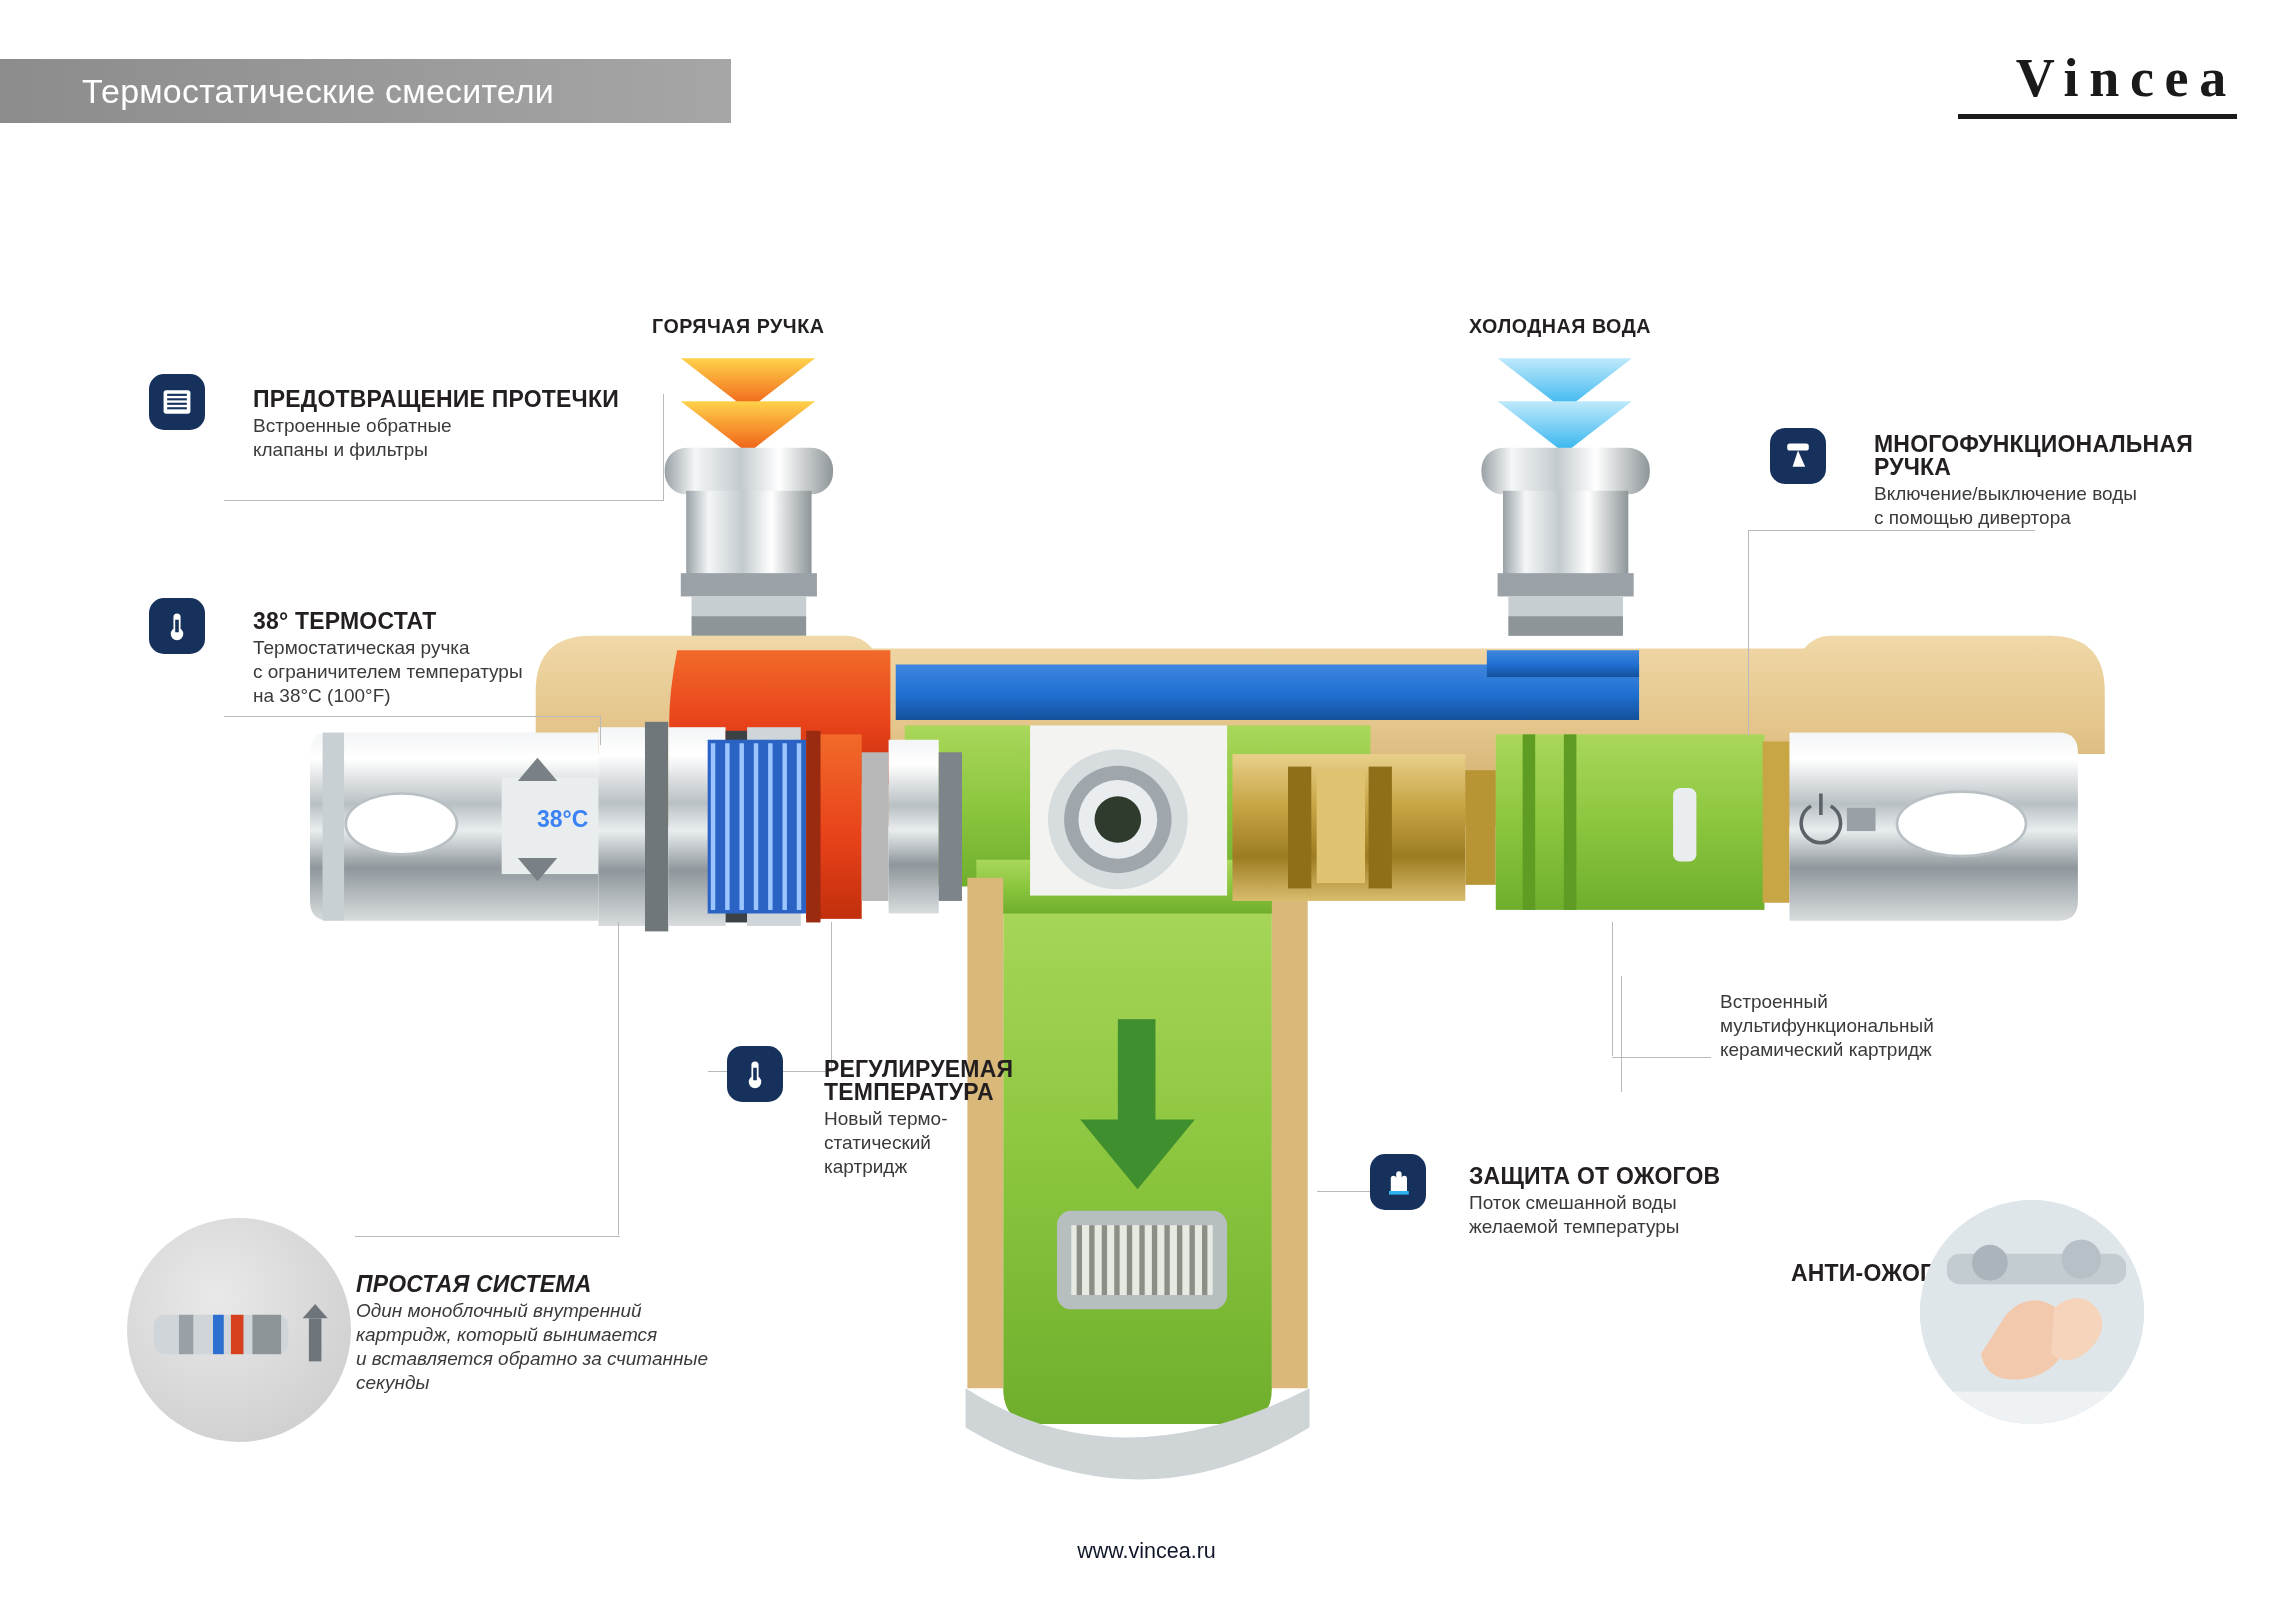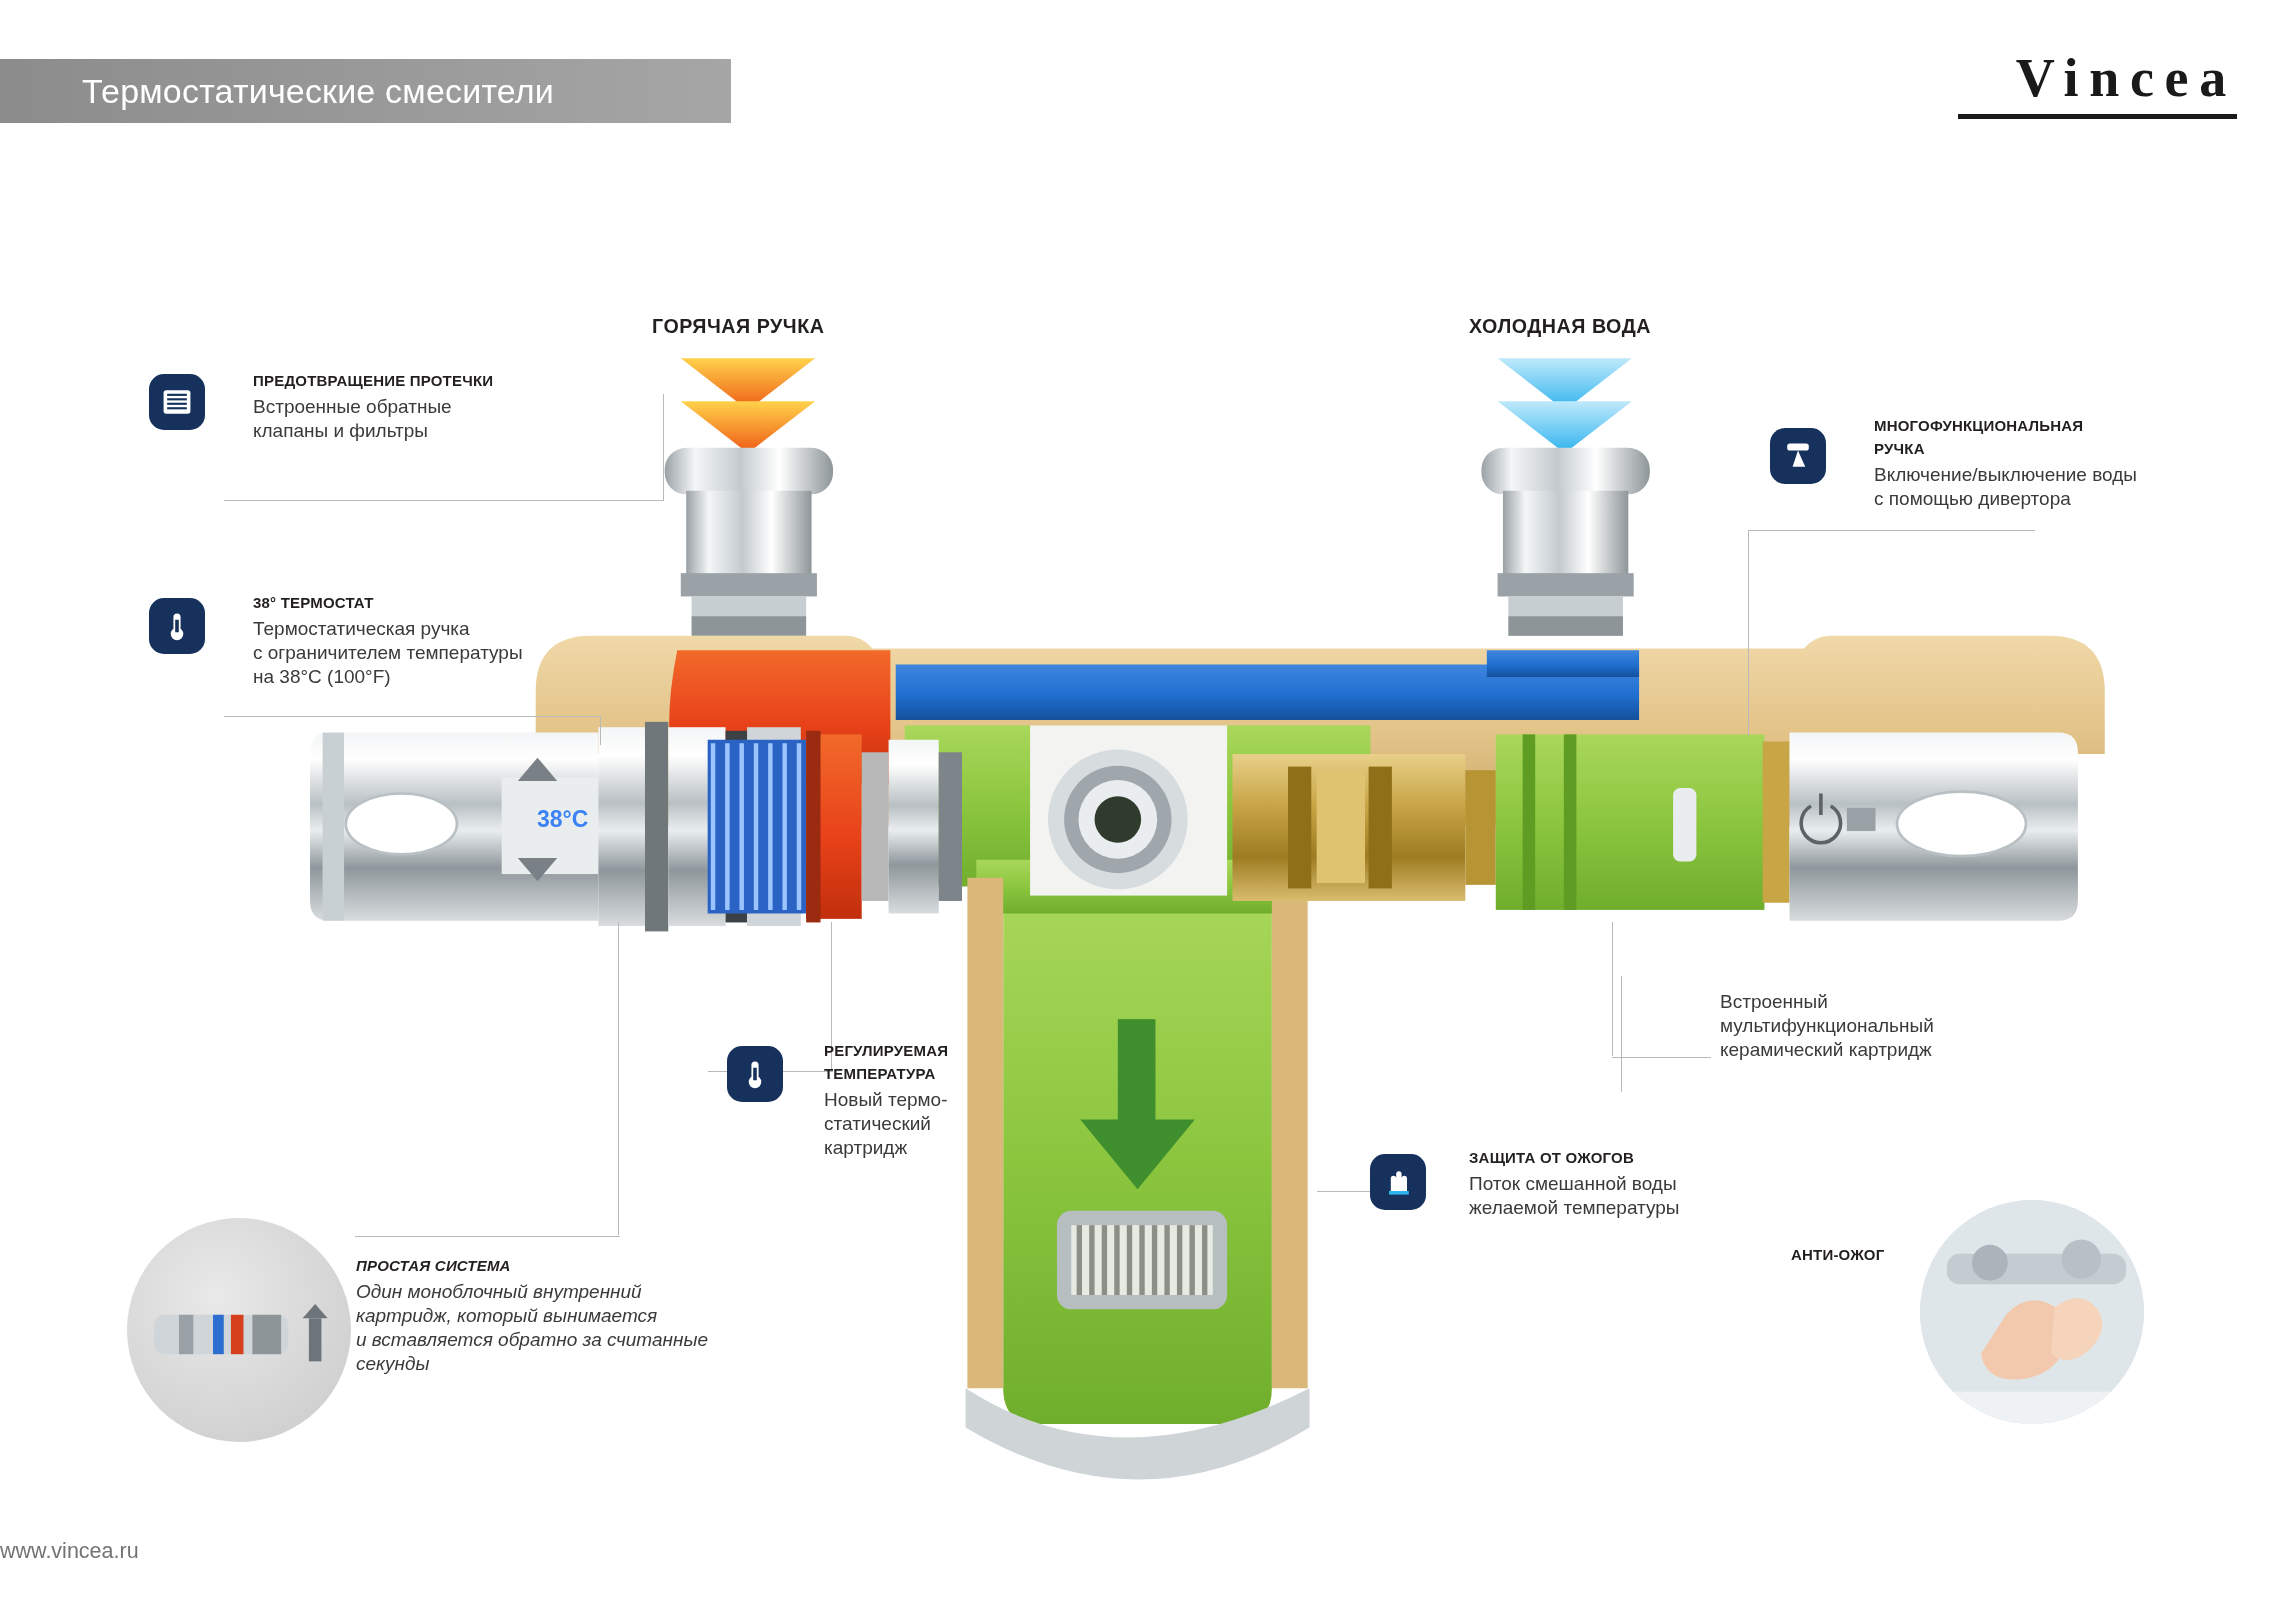--- a/index.html
+++ b/index.html
@@ -11,39 +11,39 @@
   .hdr-bar{position:absolute;left:0;top:59px;width:731px;height:64px;
            background:linear-gradient(90deg,#8c8c8c 0%,#9a9a9a 55%,#a6a6a6 100%);}
   .hdr-title{position:absolute;left:82px;top:72px;font-size:34px;color:#ffffff;letter-spacing:0.2px;}
   .brand{position:absolute;right:56px;top:47px;text-align:right;}
   .brand-name{font-size:54px;font-weight:bold;letter-spacing:10.7px;color:#1a1a1a;
               font-family:"Liberation Serif", serif;}
   .brand-rule{margin-top:5.4px;height:4.5px;background:#1a1a1a;width:279px;margin-left:auto;}
 
   
   .blk{position:absolute;}
-  .blk .t{font-size:15px;font-weight:bold;line-height:23px;letter-spacing:0.2px;}
+  .blk .t{font-size:23px;font-weight:bold;line-height:23px;letter-spacing:0.2px;margin-top:19px;}
   .blk .d{font-size:19px;line-height:24px;color:#3a3a3a;margin-top:2.7px;}
   .lbl-flow{position:absolute;font-size:19.7px;font-weight:bold;letter-spacing:0.5px;color:#231f20;}
 
   
   .badge{position:absolute;width:56px;height:56px;border-radius:15px;
          background:#16315c;display:flex;align-items:center;justify-content:center;}
 
   
   .ln{position:absolute;background:#b9b9b9;}
   .ln.h{height:1.4px;}
   .ln.v{width:1.4px;}
 
   
   .photo{position:absolute;border-radius:50%;overflow:hidden;}
   .photo.left{width:224px;height:224px;background:radial-gradient(circle at 40% 35%,#e9e9e9,#c9c9c9);}
   .photo.right{width:224px;height:224px;background:radial-gradient(circle at 45% 30%,#f2f4f5,#cfd6da);}
 
-  .footer{position:absolute;left:0;right:0;bottom:57px;text-align:left;font-size:21.5px;color:#737373;margin-top:11px;}
+  .footer{position:absolute;left:0;right:0;bottom:57px;text-align:center;font-size:21.5px;color:#0f172a;margin-top:11px;}
 
   svg{display:block;}
   .stage{position:absolute;left:0;top:0;width:2293px;height:1621px;pointer-events:none;}
 </style>
 </head>
 <body>
 
 <div class="hdr-bar"></div>
 <div class="hdr-title">Термостатические смесители</div>
 <div class="brand">

